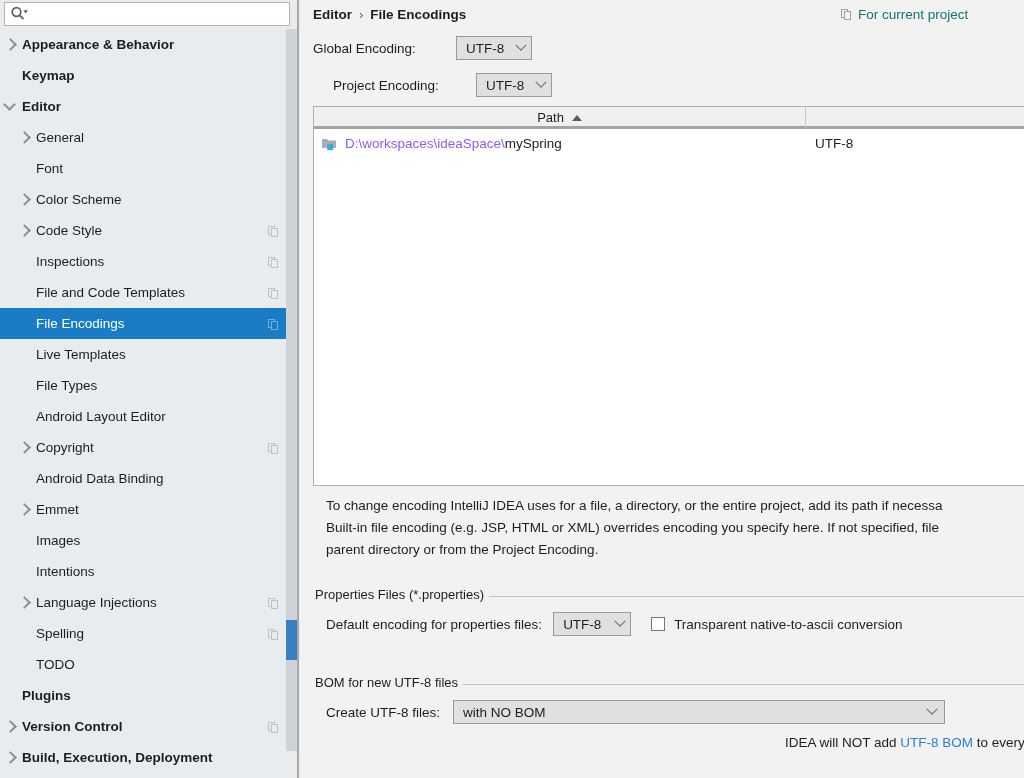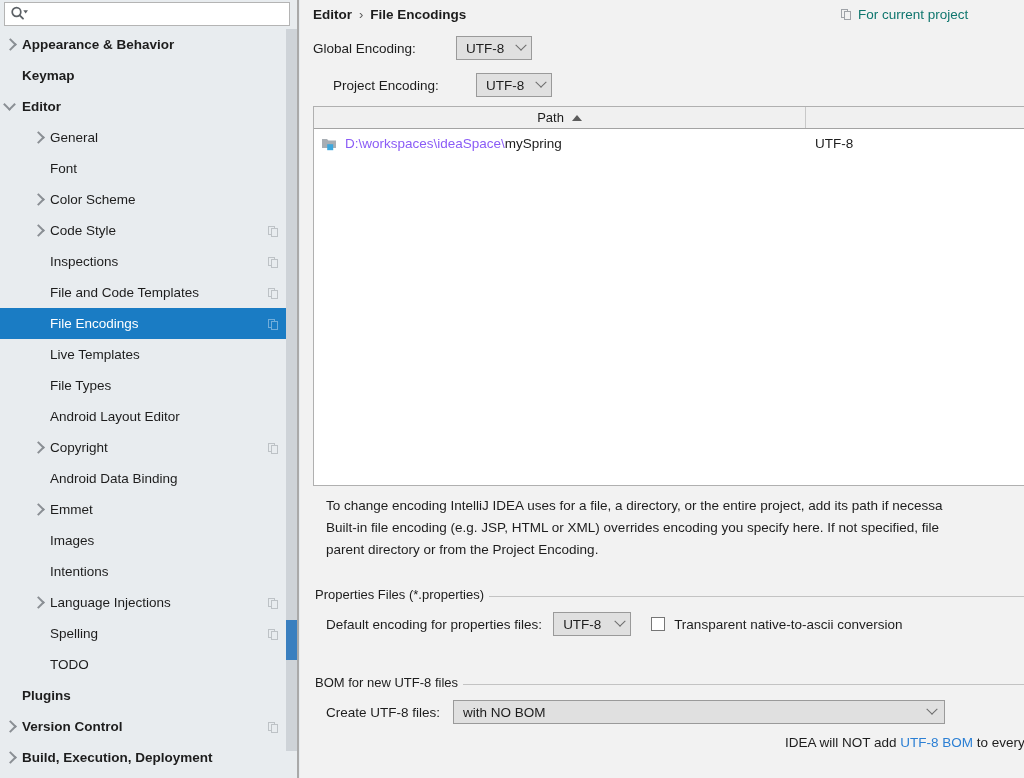--- a/index.html
+++ b/index.html
@@ -92,21 +92,21 @@
     height: 31px;
   }
   .tree-row .label {
     flex: 1 1 auto;
     overflow: hidden;
     text-overflow: ellipsis;
   }
   .tree-row.lvl0 .label { font-weight: bold; font-size: 13.5px; }
   .tree-row.lvl1 .label { font-weight: normal; font-size: 13.5px; }
   .tree-row.lvl0 { padding-left: 0px; }
-  .tree-row.lvl1 { padding-left: 28px; align-items: flex-end; }
+  .tree-row.lvl1 { padding-left: 14px; align-items: flex-end; }
   .copy-badge {
     width: 26px;
     flex: 0 0 26px;
     text-align: center;
     opacity: .45;
   }
   .copy-badge.empty { opacity: 0; }
 
   
   .chev {
@@ -224,21 +224,21 @@
     height: 380px;
     background: #ffffff;
     border: 1px solid #b0b0b0;
     box-sizing: border-box;
     overflow: hidden;
   }
   .thead {
     display: flex;
     height: 22px;
     background: #f0f0f0;
-    border-bottom: 1px solid #a3a3a3;
+    border-bottom: 3px solid #a3a3a3;
     box-sizing: border-box;
   }
   .th {
     display: flex;
     align-items: center;
     justify-content: center;
     font-size: 13px;
     color: #1d1d1d;
     height: 21px;
     box-sizing: border-box;

